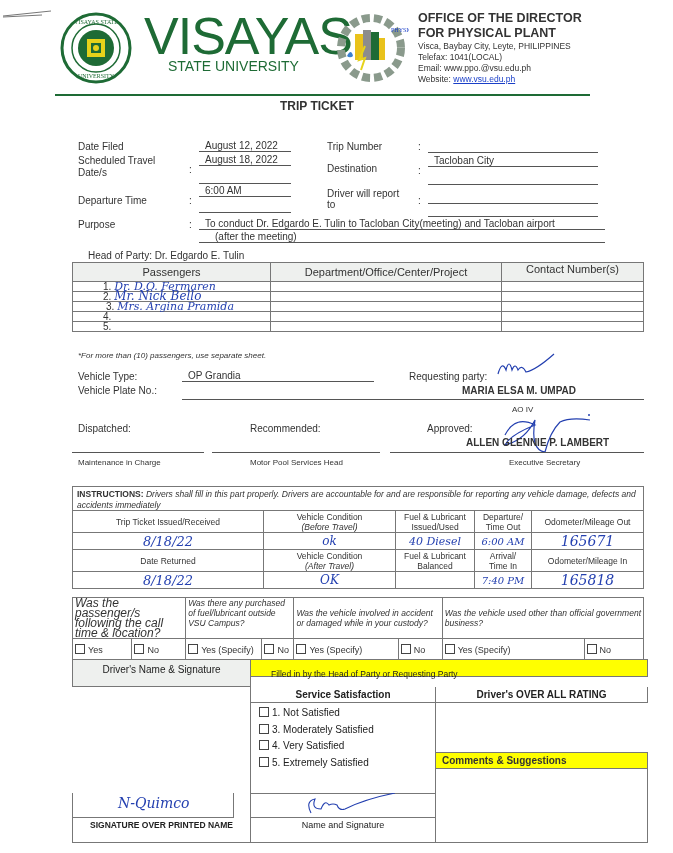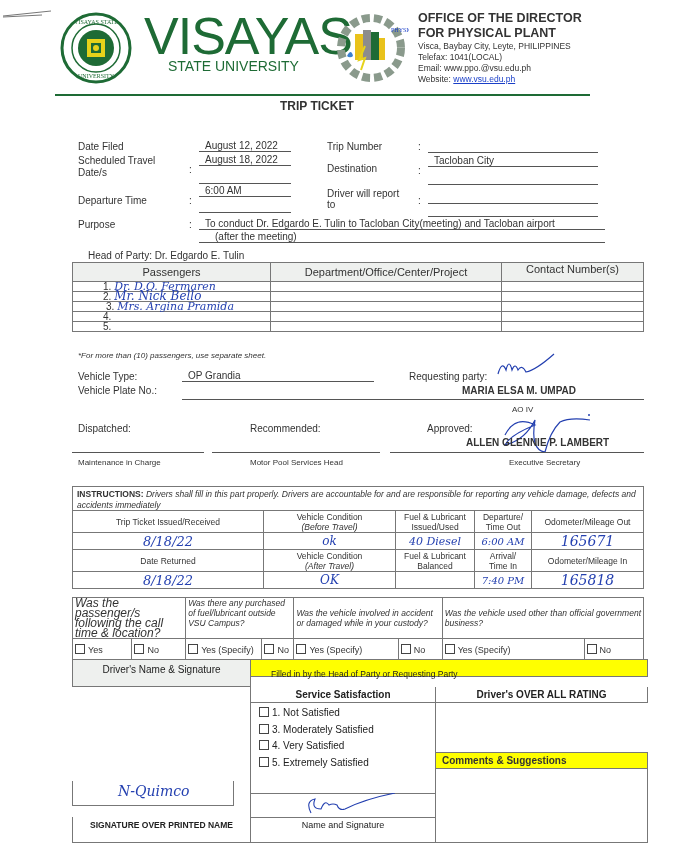--- a/index.html
+++ b/index.html
@@ -260,21 +260,21 @@
 
 <div class="abs" style="left:72px;top:659px;width:576px;height:184px;">
 
   <div class="abs gray center" style="left:0;top:0;width:179px;height:28px;border:1px solid #777;box-sizing:border-box;font-size:10px;padding-top:4px;">
     <span>Driver's Name &amp; Signature</span>
   </div>
   <div class="abs yellow" style="left:178px;top:0;width:398px;height:18px;border:1px solid #777;box-sizing:border-box;font-size:8.5px;padding:9px 0 0 20px;">
     <span>Filled in by the Head of Party or Requesting Party</span>
   </div>
 
-  <div class="abs" style="left:0;top:122px;width:162px;height:25px;border:1px solid #777;border-top:none;box-sizing:border-box;">
+  <div class="abs" style="left:0;top:134px;width:162px;height:25px;border:1px solid #777;border-top:none;box-sizing:border-box;">
     <span class="abs hand" style="left:45px;top:2px;font-size:14px;">N-Quimco</span>
   </div>
   <div class="abs b center" style="left:0;top:158px;width:179px;height:26px;border:1px solid #777;border-top:none;box-sizing:border-box;font-size:8.5px;padding-top:3px;">
     <span>SIGNATURE OVER PRINTED NAME</span>
   </div>
 
   <div class="abs b center" style="left:178px;top:28px;width:186px;height:16px;border:1px solid #777;border-top:none;box-sizing:border-box;font-size:10px;padding-top:2px;">Service Satisfaction</div>
   <div class="abs" style="left:178px;top:43px;width:186px;height:92px;border:1px solid #777;border-top:none;box-sizing:border-box;padding:3px 0 0 8px;font-size:10px;line-height:16.5px;">
     <div><span class="cb"></span><span>1.  Not Satisfied</span></div>
     <div><span class="cb"></span><span>3.  Moderately Satisfied</span></div>

